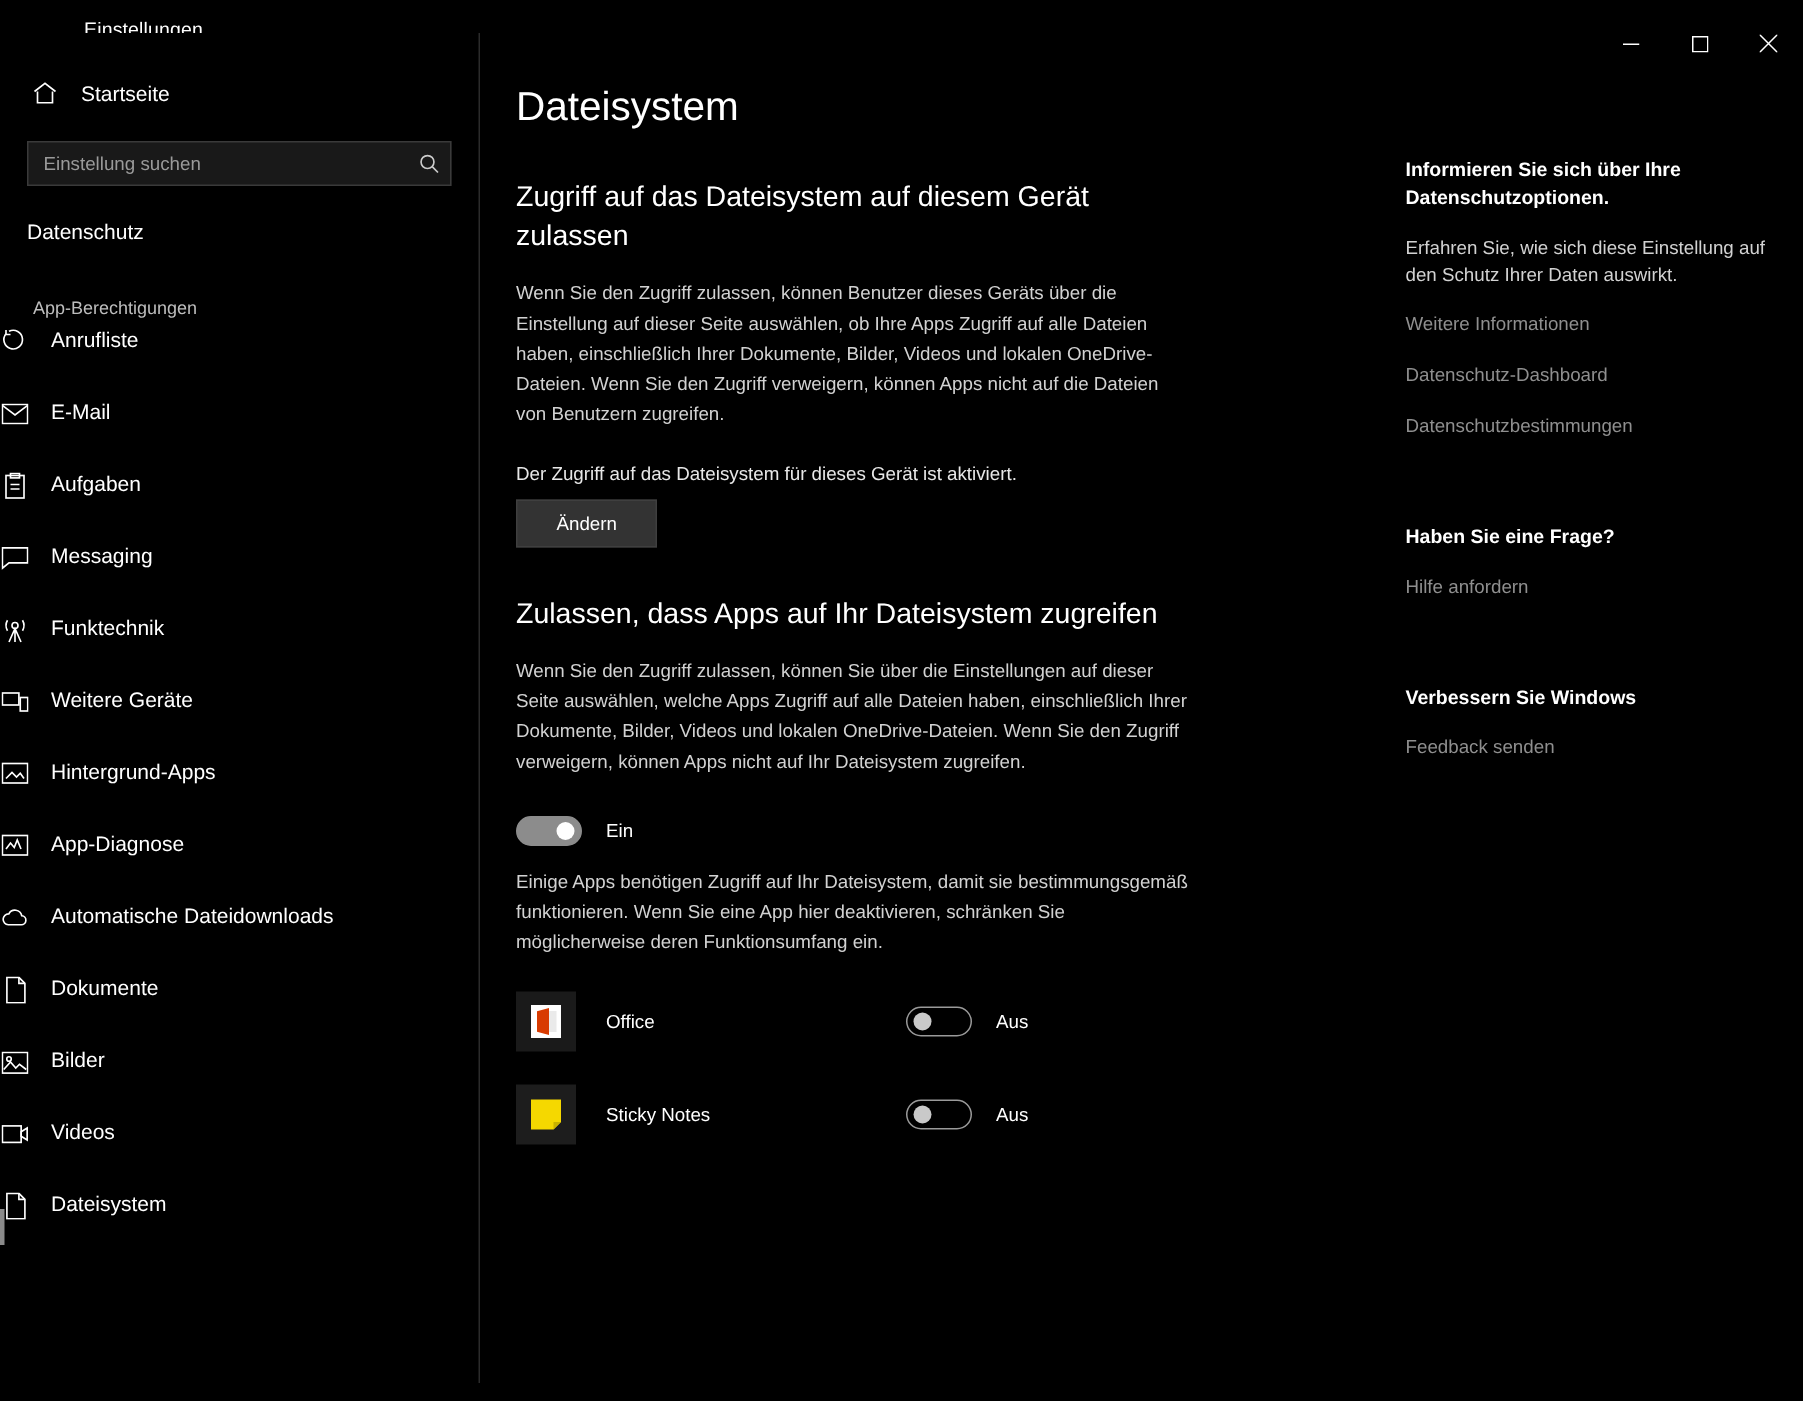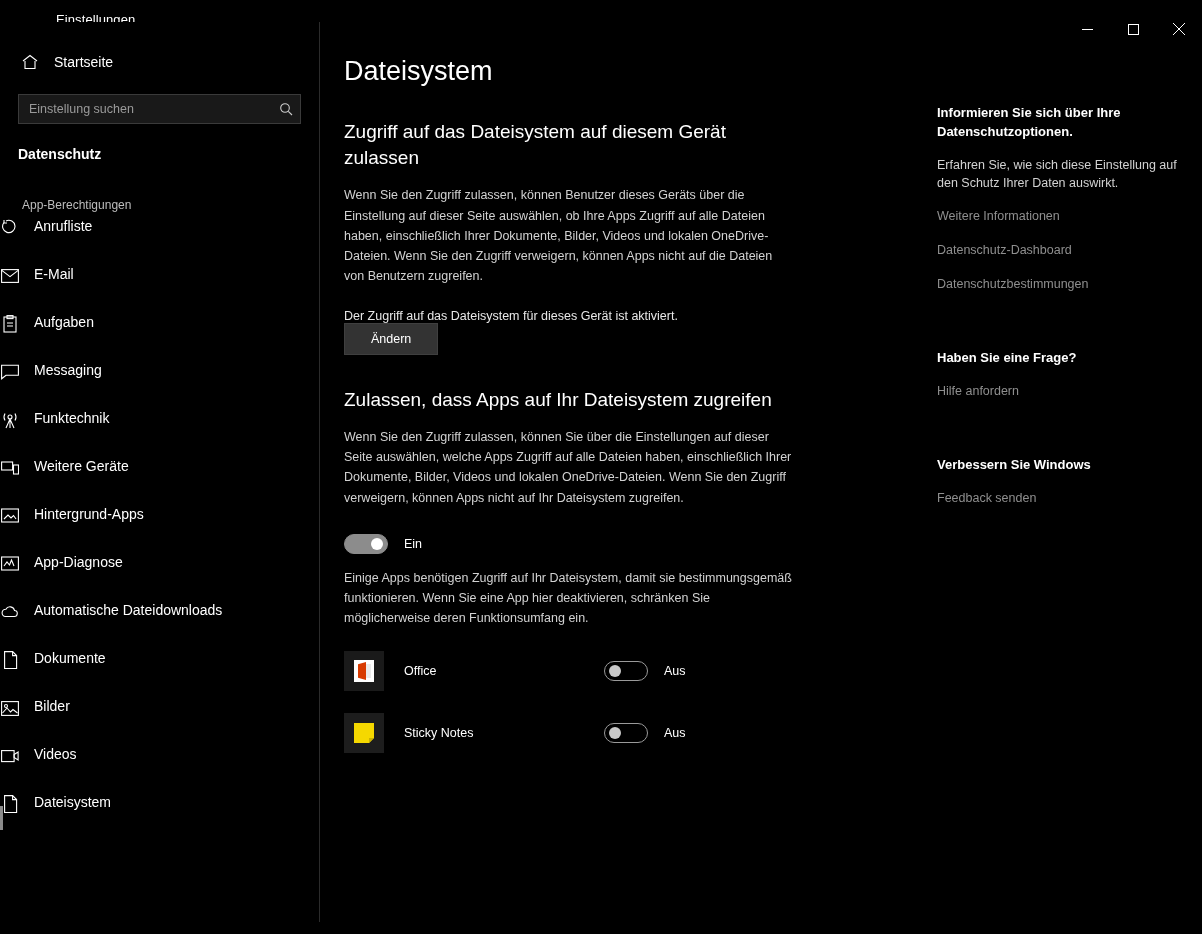--- a/index.html
+++ b/index.html
@@ -115,21 +115,21 @@
     top: 1px;
     width: 28px;
     height: 28px;
     display: flex;
     align-items: center;
     justify-content: center;
     color: #cccccc;
   }
   .section-title {
     font-size: 14px;
-    font-weight: bold;
+    font-weight: normal;
     padding: 22px 0 0 18px;
     color: #ffffff;
   }
   .group-label {
     font-size: 12px;
     color: #bdbdbd;
     padding: 36px 0 6px 22px;
   }
   .nav-item {
     display: flex;
@@ -180,20 +180,21 @@
     color: #d2d2d2;
     margin: 14px 0 0 0;
     max-width: 448px;
   }
   p.status {
     font-size: 12.5px;
     color: #e8e8e8;
     margin: 22px 0 0 0;
   }
   .btn {
+    margin-top: 10px;
     background: #333333;
     color: #ffffff;
     border: 1px solid #3f3f3f;
     font-size: 12.5px;
     font-family: "Liberation Sans", sans-serif;
     padding: 8px 26px;
     min-width: 90px;
   }
 
   

